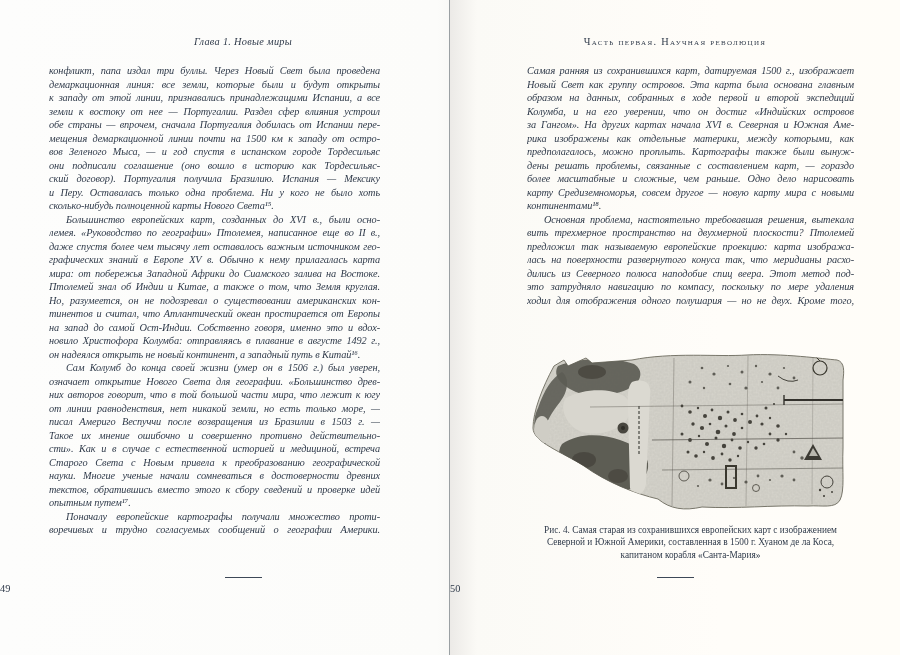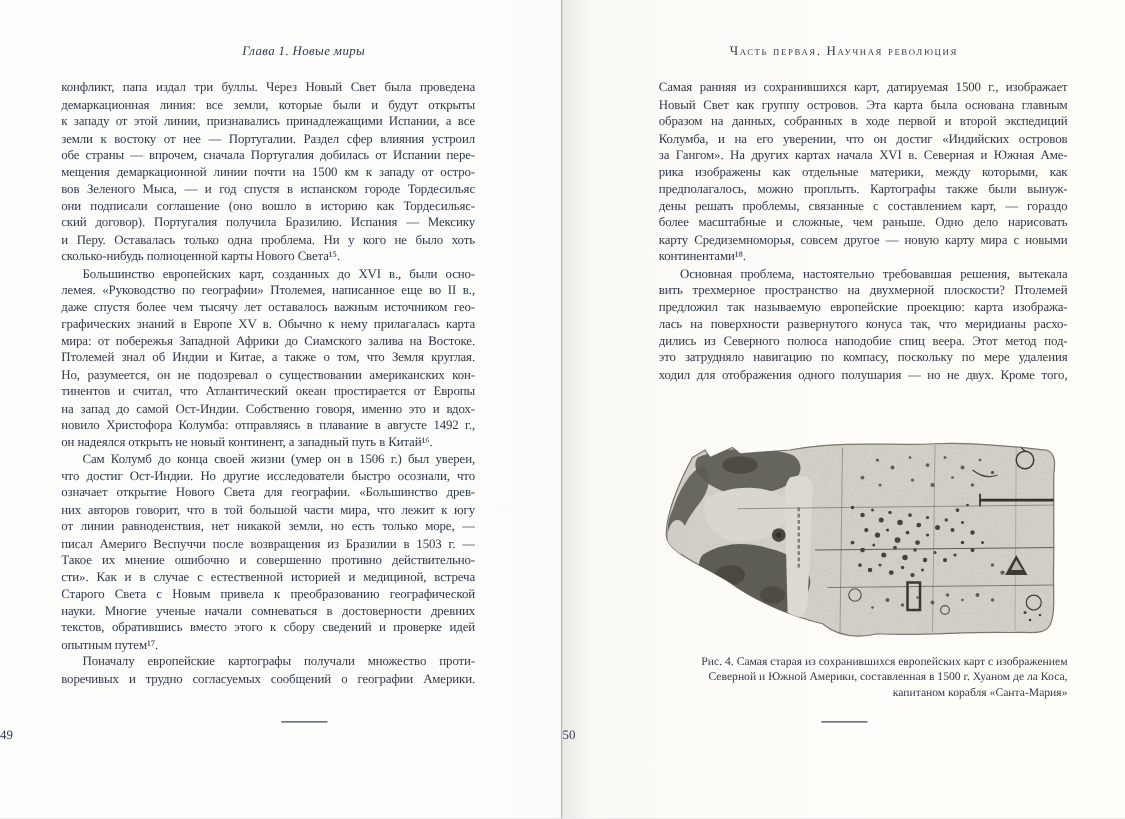--- a/index.html
+++ b/index.html
@@ -10,30 +10,30 @@
     color:#2f3a4a;
     box-shadow:inset 0 -2px 0 #d2d2d0, inset 0 1px 0 #efefee, inset -1px 0 0 #e3e3e1, inset 1px 0 0 #e7e7e5;
   }
   .page{position:absolute;top:0;height:655px;width:450px;}
   .page-left{left:0;background:linear-gradient(90deg,#fdfdfc 0%,#fcfcfa 90%,#f1f0ee 99%,#e8e7e5 100%);padding-left:36px;}
   .page-right{left:450px;background:linear-gradient(90deg,#eceae7 0%,#fbfaf6 6%,#fffdf9 60%,#fffdf8 100%);}
   .seam{position:absolute;left:449px;top:0;width:1px;height:655px;background:#9aa0a3;}
   .running-head{position:absolute;top:36px;left:0;width:100%;text-align:center;font-size:10.3px;line-height:12px;}
   .running-head.italic{font-style:italic;letter-spacing:.3px;}
   .running-head.smallcaps{font-variant:small-caps;letter-spacing:1.3px;}
-  .textcol{position:absolute;top:64px;font-size:10.3px;line-height:13.5px;letter-spacing:-0.1px;}
+  .textcol{position:absolute;top:64px;font-size:10.3px;line-height:13.5px;letter-spacing:-0.1px;font-style:italic;}
   .col-left{left:49px;width:331px;}
   .col-right{left:77px;width:327px;}
   .line{text-align:justify;text-align-last:justify;height:13.5px;overflow:hidden;}
   .line.rag{text-align-last:left;}
   .line.indent{text-indent:17px;}
   .footer{position:absolute;top:577px;left:0;width:100%;text-align:left;font-size:10.3px;}
   .footer .rule{width:37px;border-top:1px solid #3d4857;margin:0 auto 5px auto;height:0;}
   .map-fig{position:absolute;left:82px;top:348px;width:318px;height:166px;}
-  .caption{position:absolute;left:77px;top:524px;width:327px;text-align:right;font-size:9.3px;line-height:12.4px;}
+  .caption{position:absolute;left:77px;top:524px;width:327px;text-align:center;font-size:9.3px;line-height:12.4px;}
   .caption .cap-line{display:block;}
 </style>
 </head>
 <body>
 
 <div class="spread">
 
   <div class="page page-left">
     <div class="running-head italic">Глава 1. Новые миры</div>
     <div class="textcol col-left">
@@ -53,21 +53,20 @@
         <div class="line">даже спустя более чем тысячу лет оставалось важным источником гео-</div>
         <div class="line">графических знаний в Европе XV в. Обычно к нему прилагалась карта</div>
         <div class="line">мира: от побережья Западной Африки до Сиамского залива на Востоке.</div>
         <div class="line">Птолемей знал об Индии и Китае, а также о том, что Земля круглая.</div>
         <div class="line">Но, разумеется, он не подозревал о существовании американских кон-</div>
         <div class="line">тинентов и считал, что Атлантический океан простирается от Европы</div>
         <div class="line">на запад до самой Ост-Индии. Собственно говоря, именно это и вдох-</div>
         <div class="line">новило Христофора Колумба: отправляясь в плавание в августе 1492 г.,</div>
         <div class="line rag">он надеялся открыть не новый континент, а западный путь в Китай¹⁶.</div>
         <div class="line indent">Сам Колумб до конца своей жизни (умер он в 1506 г.) был уверен,</div>
-        <div class="line">что достиг Ост-Индии. Но другие исследователи быстро осознали, что</div>
         <div class="line">означает открытие Нового Света для географии. «Большинство древ-</div>
         <div class="line">них авторов говорит, что в той большой части мира, что лежит к югу</div>
         <div class="line">от линии равноденствия, нет никакой земли, но есть только море, —</div>
         <div class="line">писал Америго Веспуччи после возвращения из Бразилии в 1503 г. —</div>
         <div class="line">Такое их мнение ошибочно и совершенно противно действительно-</div>
         <div class="line">сти». Как и в случае с естественной историей и медициной, встреча</div>
         <div class="line">Старого Света с Новым привела к преобразованию географической</div>
         <div class="line">науки. Многие ученые начали сомневаться в достоверности древних</div>
         <div class="line">текстов, обратившись вместо этого к сбору сведений и проверке идей</div>
         <div class="line rag">опытным путем¹⁷.</div>

